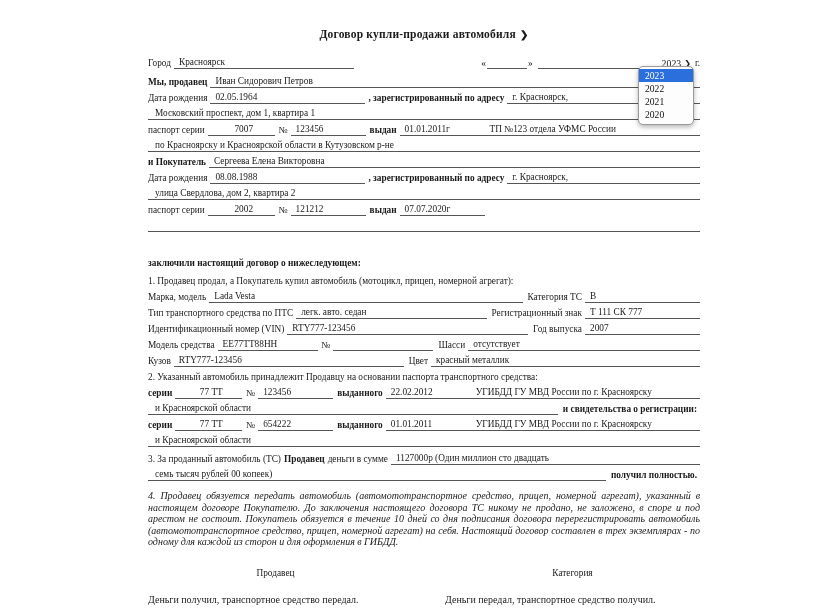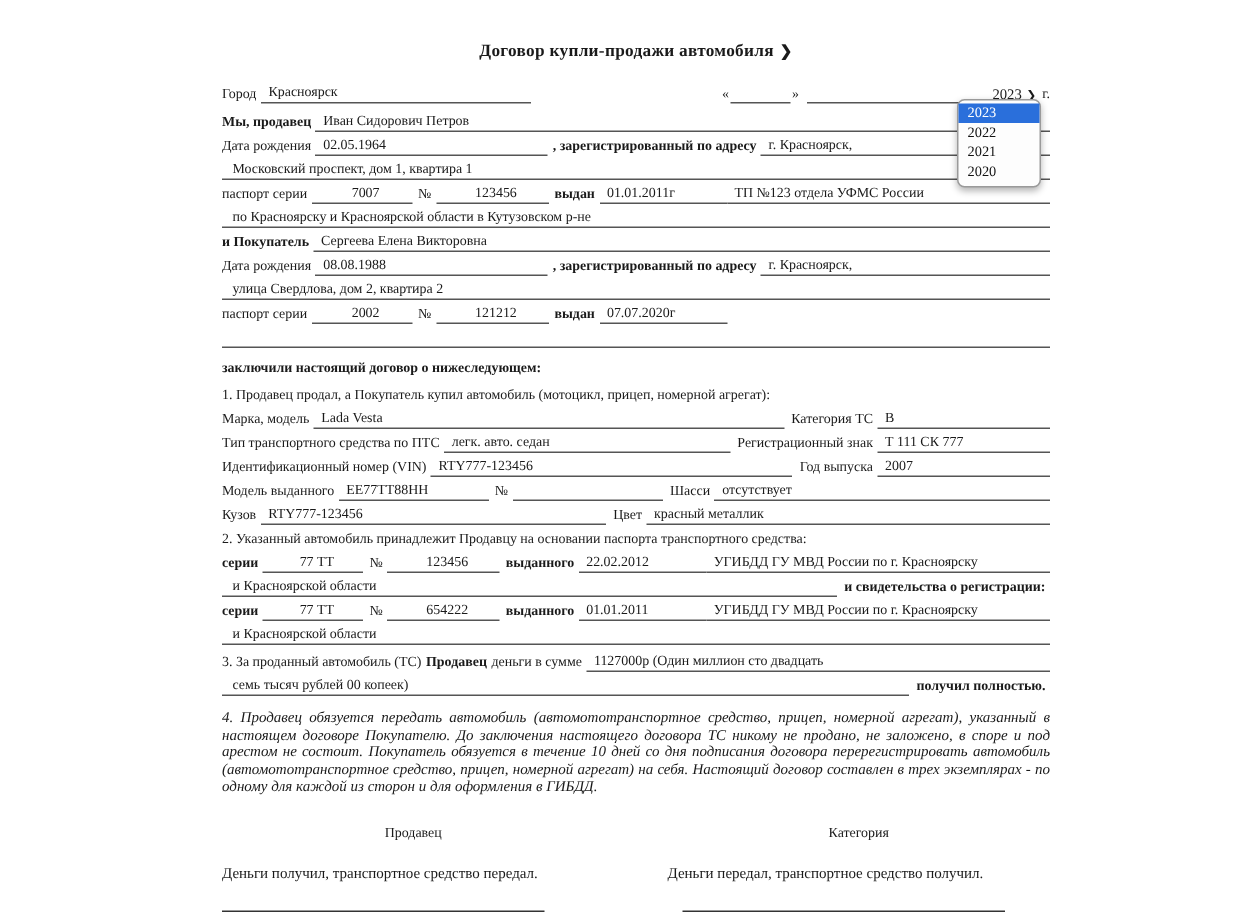--- a/index.html
+++ b/index.html
@@ -52,21 +52,21 @@
     flex: 1 1 auto;
     border-bottom: 1px solid #555;
     padding: 0 0 0 5px;
     min-width: 10px;
     height: 11px;
     overflow: hidden;
     text-overflow: ellipsis;
   }
   .fill.narrow { flex: 0 0 auto; }
   .w62 { width: 62px; }
-  .w70 { width: 70px; text-align: center; }
+  .w70 { width: 70px; }
   .w80 { width: 80px; }
   .w95 { width: 95px; }
   .w110 { width: 110px; }
   .w150 { width: 150px; }
   .w175 { width: 175px; }
   .w225 { width: 225px; }
 
   
   .contline {
     font-size: 9.3px;
@@ -129,21 +129,21 @@
   }
   .dd-item.sel {
     background: #2a6fdb;
     color: #ffffff;
   }
 
   
   .sec-head {
     font-size: 9.3px;
     line-height: 11px;
-    margin-top: 9px;
+    margin-top: 26px;
     font-weight: bold;
     white-space: nowrap;
   }
   .sec-line {
     font-size: 9.3px;
     line-height: 11px;
     margin-top: 7px;
     white-space: nowrap;
   }
 
@@ -269,21 +269,21 @@
     <span class="lbl" style="padding-left:5px;">Регистрационный знак</span>
     <span class="fill narrow w110">Т 111 СК 777</span>
   </div>
   <div class="row tight">
     <span class="lbl">Идентификационный номер (VIN)</span>
     <span class="fill">RTY777-123456</span>
     <span class="lbl" style="padding-left:5px;">Год выпуска</span>
     <span class="fill narrow w110">2007</span>
   </div>
   <div class="row tight">
-    <span class="lbl">Модель выданного</span>
+    <span class="lbl">Модель средства</span>
     <span class="fill narrow w95">EE77TT88HH</span>
     <span class="lbl" style="padding-left:4px;">№</span>
     <span class="fill narrow w95"></span>
     <span class="lbl" style="padding-left:5px;">Шасси</span>
     <span class="fill">отсутствует</span>
   </div>
   <div class="row tight">
     <span class="lbl">Кузов</span>
     <span class="fill narrow w225">RTY777-123456</span>
     <span class="lbl" style="padding-left:5px;">Цвет</span>

